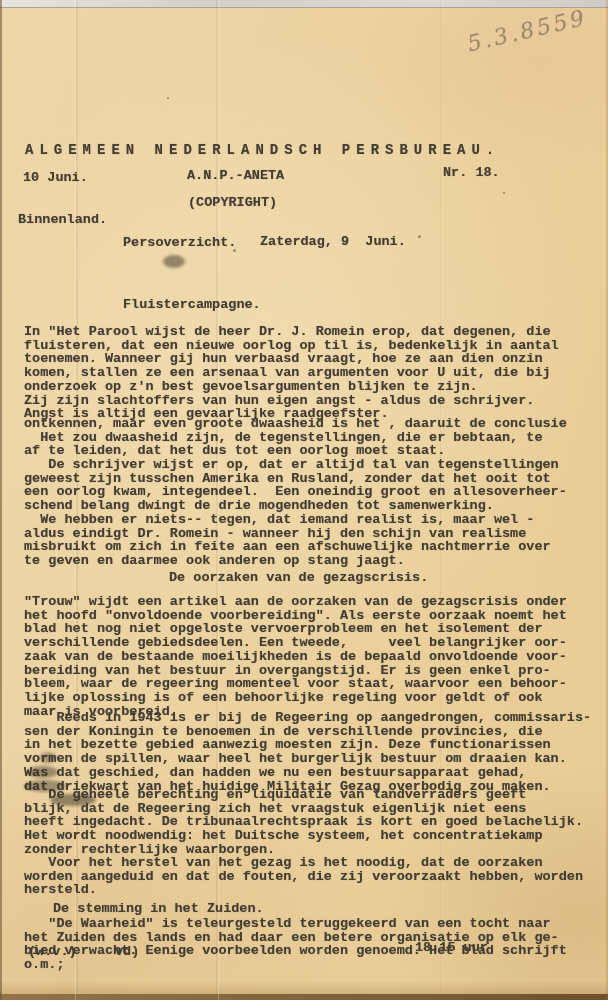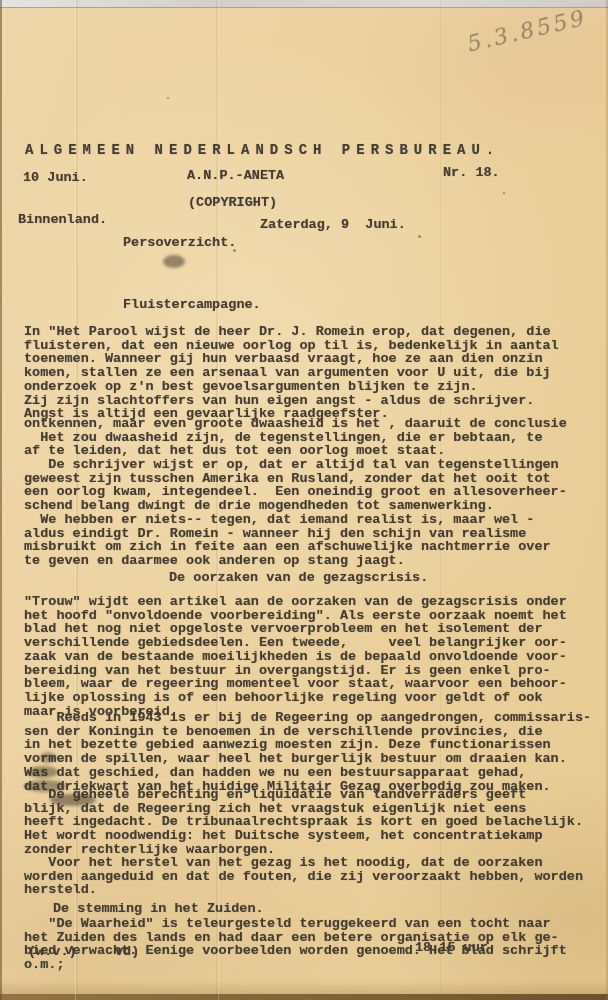--- a/index.html
+++ b/index.html
@@ -52,21 +52,21 @@
   .sp-3{left:503px;top:192px;width:2px;height:2px;}
   .sp-4{left:167px;top:97px;width:2px;height:2px;}
   
   .pos-agency{left:25px;top:144px;}
   .pos-date{left:23px;top:171px;}
   .pos-wire{left:187px;top:169px;}
   .pos-issue{left:443px;top:166px;}
   .pos-copyright{left:188px;top:196px;}
   .pos-section{left:18px;top:213px;}
   .pos-review{left:123px;top:236px;}
-  .pos-reviewdate{left:260px;top:218px;}
+  .pos-reviewdate{left:260px;top:235px;}
   .pos-footleft{left:28px;top:945px;}
   .pos-footmid{left:115px;top:945px;}
   .pos-footright{left:415px;top:941px;}
 </style>
 </head>
 <body>
 
 <div class="page">
 
   <div class="scan-top"></div>

